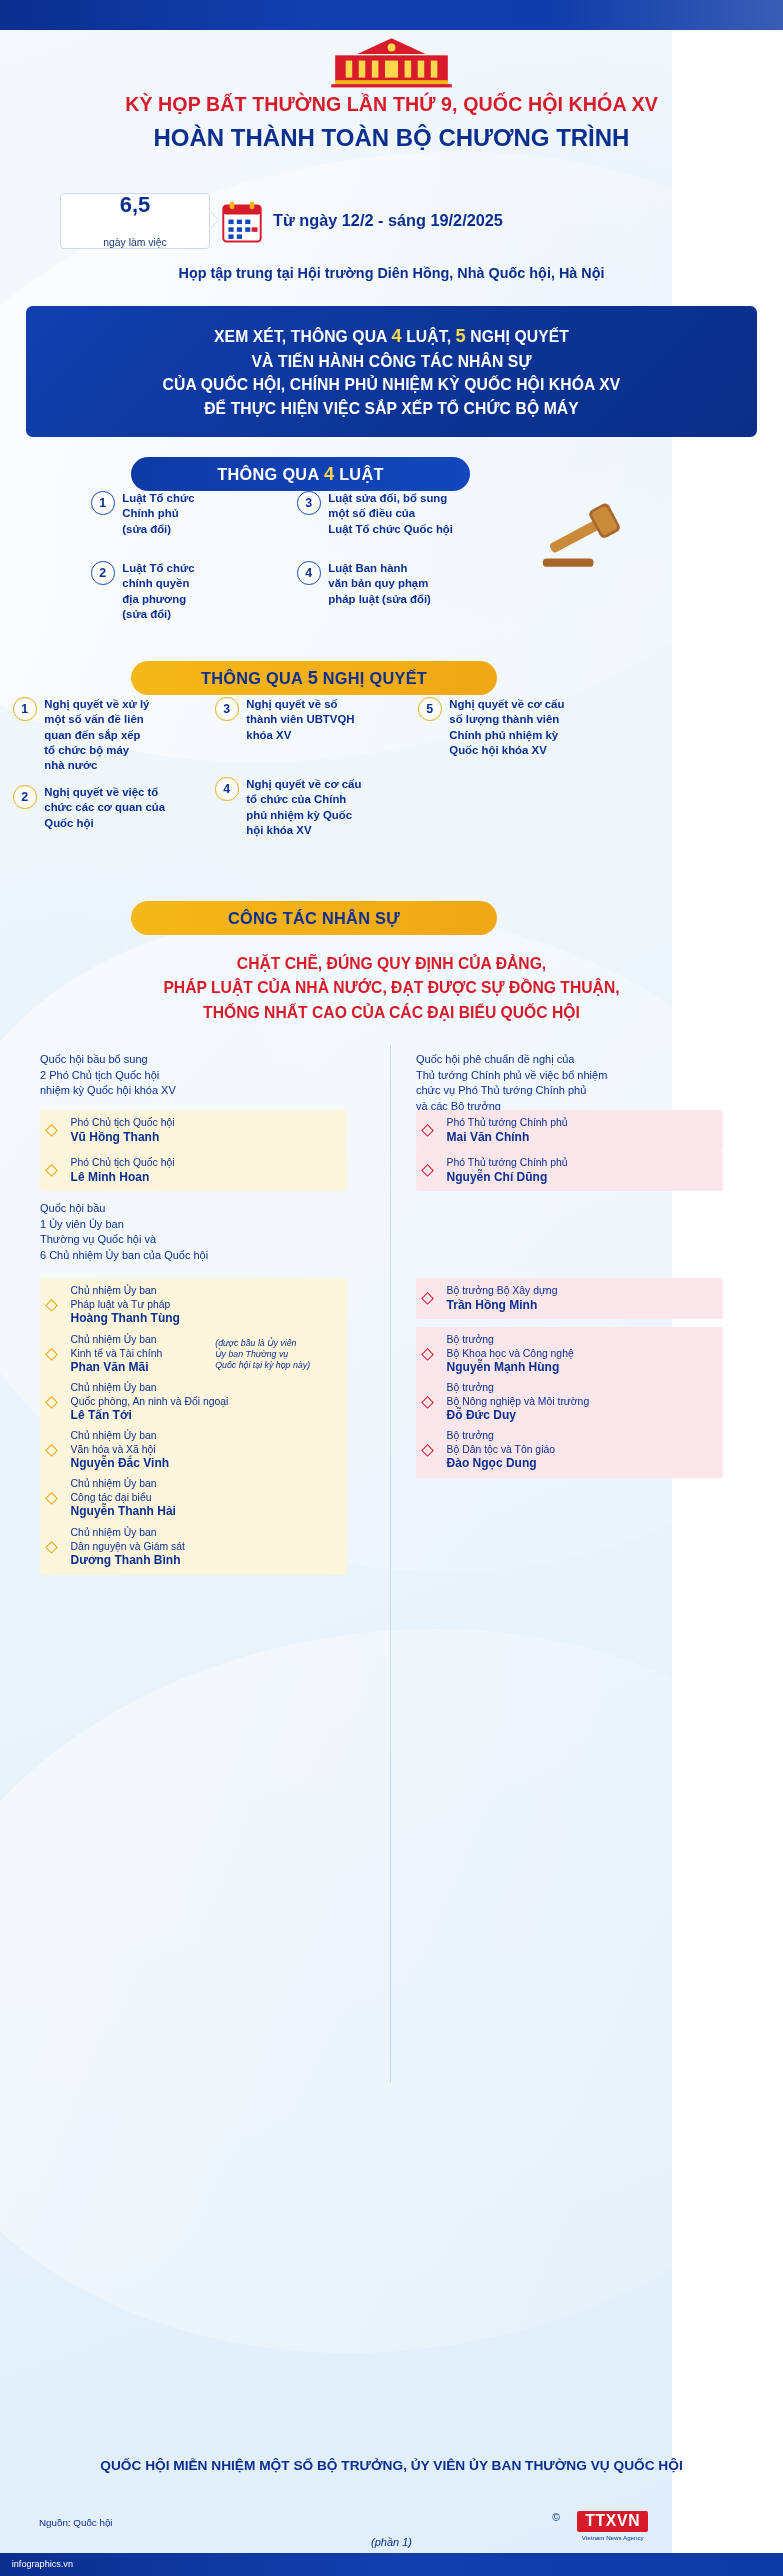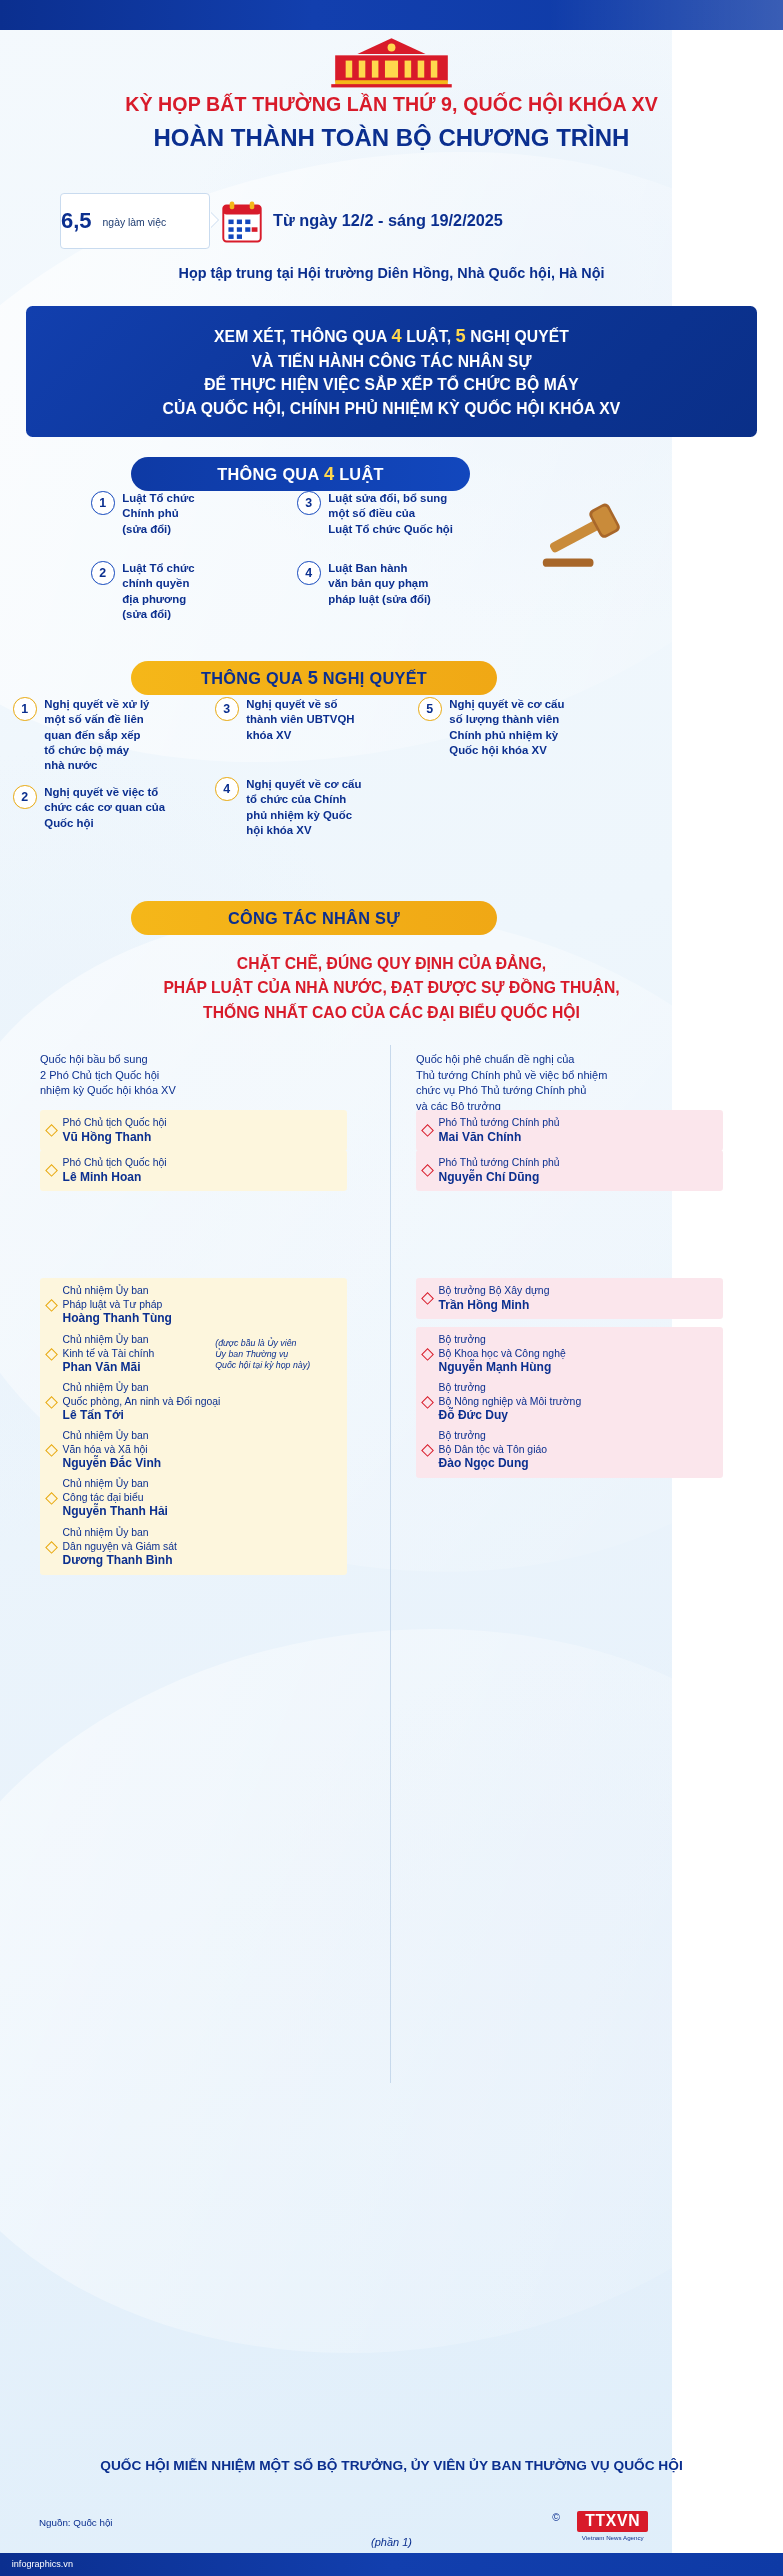--- a/index.html
+++ b/index.html
@@ -49,21 +49,21 @@
   .title2 {
     text-align:center; color:#0b2f8f; font-size:24px; font-weight:bold;
     margin-top:7.8px;
   }
 
   
   .daysrow { position:absolute; left:0; top:193px; width:783px; height:59px; }
   .daysbox {
     position:absolute; left:60px; top:0; width:150px; height:56px;
     background:#ffffff; border:1.3px solid #c9dbef; border-radius:3.9px;
-    display:flex; flex-direction:row; align-items:center; justify-content:flex-start;gap:11px;
+    display:flex; flex-direction:column; align-items:center; justify-content:space-between;gap:11px;
   }
   .daysbox:after{
     content:""; position:absolute; right:-8.5px; top:17.6px;
     width:0;height:0;border-top:8.5px solid transparent;border-bottom:8.5px solid transparent;
     border-left:8.5px solid #ffffff; filter:drop-shadow(1.3px 0 0 #c9dbef);
   }
   .daysnum { color:#0b2f8f; font-size:22px; font-weight:bold; line-height:1; }
   .daystxt { color:#1d3b70; font-size:10.4px; margin-top:3.3px; }
   .calicon { position:absolute; left:222px; top:6.5px; width:40px; height:43px; }
   .daterange { position:absolute; left:273px; top:18.3px; color:#0b2f8f; font-size:16.3px; font-weight:bold;}
@@ -109,21 +109,21 @@
   
   .redbox {
     position:absolute; left:26px; top:1645px; width:731px; height:110px;
     text-align:center;
   }
   .redline { color:#d81b2a; font-size:15.7px; font-weight:bold; line-height:1.55; }
 
   .colhead { position:absolute; color:#0b2f8f; font-size:11px; font-weight:normal; line-height:1.42;}
 
   .chip {
-    position:absolute; display:flex; align-items:center; gap:7px;
+    position:absolute; display:flex; align-items:center; gap:15px;
     padding:5.9px 7.8px 5.9px 6.5px; border-radius:3.3px;
   }
   .chip.y { background:#fdf6dd; }
   .chip.p { background:#fbe6ec; }
   .dia { width:9.1px; height:9.1px; flex:0 0 9.1px; transform:rotate(45deg); border:1.3px solid #e8a80d;}
   .chip.p .dia { border-color:#d81b2a; }
   .chiptxt { color:#0b2f8f; font-size:10.4px; line-height:1.32; }
   .chiptxt b { font-size:12px; }
   .note { color:#0b2f8f; font-size:8.8px; font-style:italic; line-height:1.25; }
 
@@ -205,22 +205,22 @@
 
   <div class="mainbox">
     <div class="ln">
       <span>XEM XÉT, THÔNG QUA</span>
       <span class="big">4</span>
       <span>LUẬT,</span>
       <span class="big">5</span>
       <span>NGHỊ QUYẾT</span>
     </div>
     <div class="ln">VÀ TIẾN HÀNH CÔNG TÁC NHÂN SỰ</div>
+    <div class="ln">CỦA QUỐC HỘI, CHÍNH PHỦ NHIỆM KỲ QUỐC HỘI KHÓA XV</div>
     <div class="ln">ĐỂ THỰC HIỆN VIỆC SẮP XẾP TỔ CHỨC BỘ MÁY</div>
-    <div class="ln">CỦA QUỐC HỘI, CHÍNH PHỦ NHIỆM KỲ QUỐC HỘI KHÓA XV</div>
   </div>
 
   <div class="pill" style="left:131px; top:457px; width:339px;">
     <span>THÔNG QUA</span>
     <span class="amt">4</span>
     <span>LUẬT</span>
   </div>
 
   <svg class="gavel" viewBox="0 0 140 120">
     <g transform="rotate(-28 70 60)">
@@ -322,20 +322,24 @@
     </span>
   </div>
   <div class="chip y" style="left:40px; top:1150px; width:307px;">
     <span class="dia"></span>
     <span class="chiptxt">
       <span>Phó Chủ tịch Quốc hội</span><br>
       <b>Lê Minh Hoan</b>
     </span>
   </div>
 
+  <div class="colhead" style="left:40px; top:1201px; width:326px; white-space:pre-line">Quốc hội bầu
+1 Ủy viên Ủy ban
+Thường vụ Quốc hội và
+6 Chủ nhiệm Ủy ban của Quốc hội</div>
 
   <div class="chip y" style="left:40px; top:1278px; width:307px;">
     <span class="dia"></span>
     <span class="chiptxt">
       <span style="white-space:pre-line">Chủ nhiệm Ủy ban
 Pháp luật và Tư pháp</span><br>
       <b>Hoàng Thanh Tùng</b>
     </span>
   </div>
   <div class="chip y" style="left:40px; top:1327px; width:307px;">

